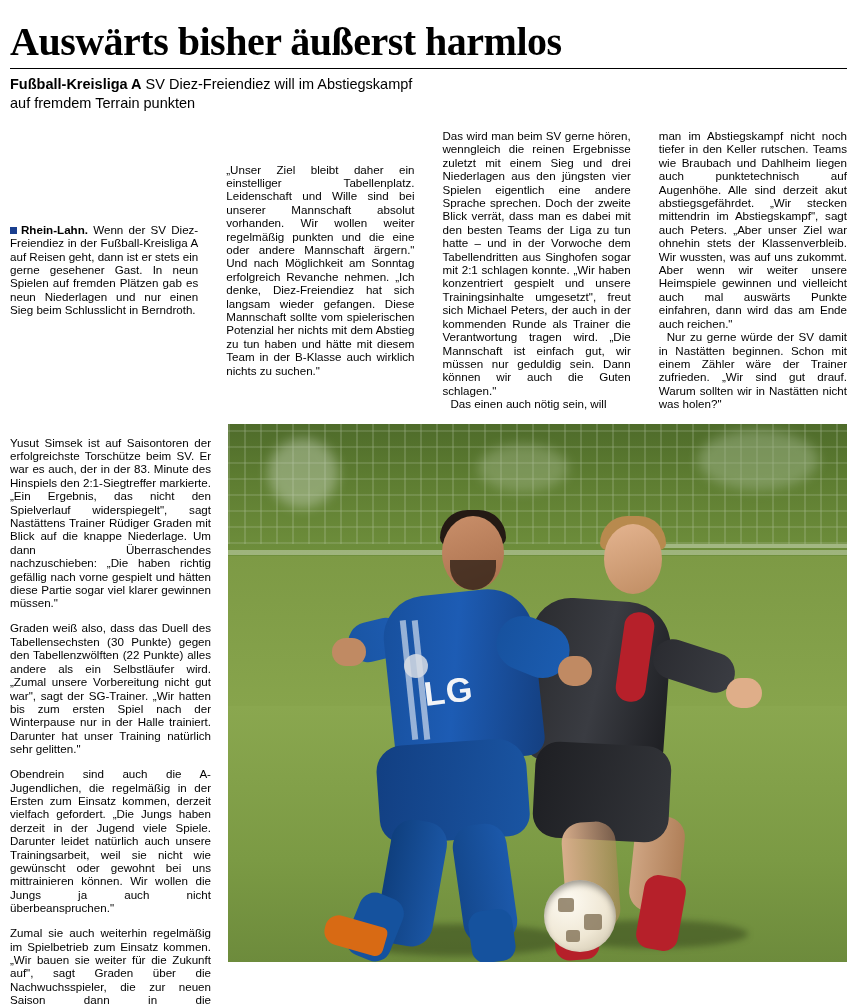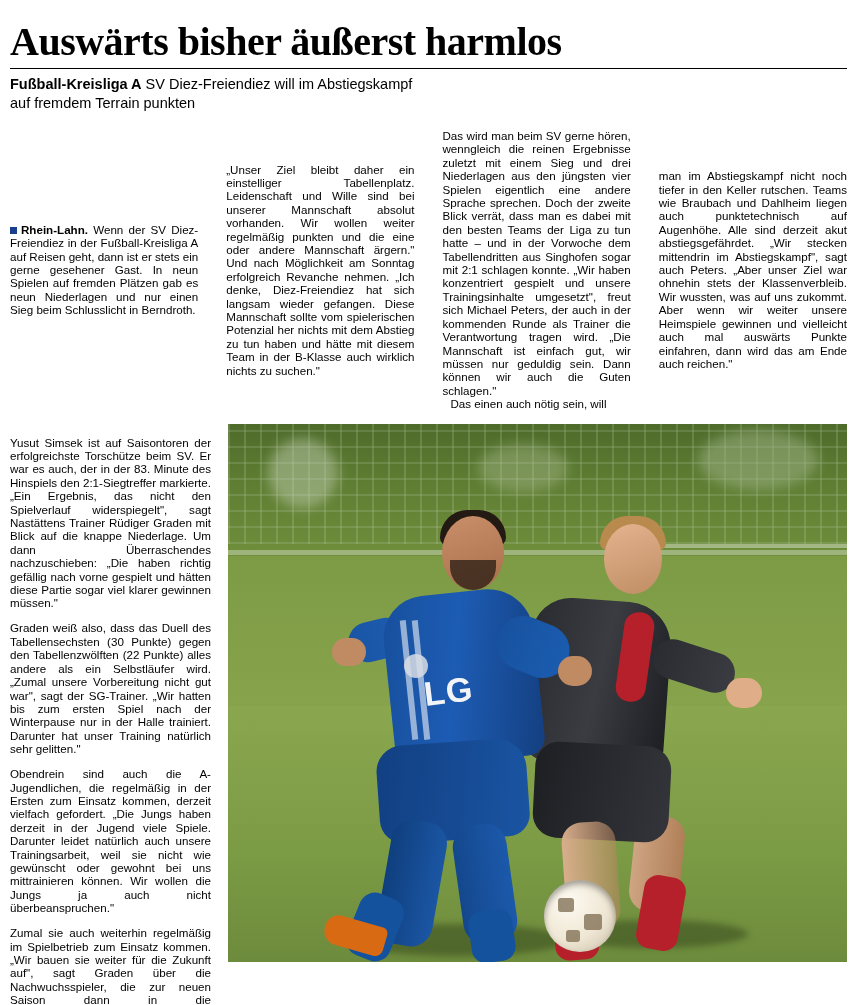--- a/index.html
+++ b/index.html
@@ -215,20 +215,21 @@
       <p>„Unser Ziel bleibt daher ein einstelliger Tabellenplatz. Leidenschaft und Wille sind bei unserer Mannschaft absolut vorhanden. Wir wollen weiter regelmäßig punkten und die eine oder andere Mannschaft ärgern." Und nach Möglichkeit am Sonntag erfolgreich Revanche nehmen. „Ich denke, Diez-Freiendiez hat sich langsam wieder gefangen. Diese Mannschaft sollte vom spielerischen Potenzial her nichts mit dem Abstieg zu tun haben und hätte mit diesem Team in der B-Klasse auch wirklich nichts zu suchen."</p>
     </div>
 
     <div class="col">
       <p>Das wird man beim SV gerne hören, wenngleich die reinen Ergebnisse zuletzt mit einem Sieg und drei Niederlagen aus den jüngsten vier Spielen eigentlich eine andere Sprache sprechen. Doch der zweite Blick verrät, dass man es dabei mit den besten Teams der Liga zu tun hatte – und in der Vorwoche dem Tabellendritten aus Singhofen sogar mit 2:1 schlagen konnte. „Wir haben konzentriert gespielt und unsere Trainingsinhalte umgesetzt", freut sich Michael Peters, der auch in der kommenden Runde als Trainer die Verantwortung tragen wird. „Die Mannschaft ist einfach gut, wir müssen nur geduldig sein. Dann können wir auch die Guten schlagen."</p>
       <p>Das einen auch nötig sein, will</p>
     </div>
 
     <div class="col">
       <p>man im Abstiegskampf nicht noch tiefer in den Keller rutschen. Teams wie Braubach und Dahlheim liegen auch punktetechnisch auf Augenhöhe. Alle sind derzeit akut abstiegsgefährdet. „Wir stecken mittendrin im Abstiegskampf", sagt auch Peters. „Aber unser Ziel war ohnehin stets der Klassenverbleib. Wir wussten, was auf uns zukommt. Aber wenn wir weiter unsere Heimspiele gewinnen und vielleicht auch mal auswärts Punkte einfahren, dann wird das am Ende auch reichen."</p>
+      <p>Nur zu gerne würde der SV damit in Nastätten beginnen. Schon mit einem Zähler wäre der Trainer zufrieden. „Wir sind gut drauf. Warum sollten wir in Nastätten nicht was holen?"</p>
     </div>
 
   </div>
 
   <div class="lower-left">
     <p>Yusut Simsek ist auf Saisontoren der erfolgreichste Torschütze beim SV. Er war es auch, der in der 83. Minute des Hinspiels den 2:1-Siegtreffer markierte. „Ein Ergebnis, das nicht den Spielverlauf widerspiegelt", sagt Nastättens Trainer Rüdiger Graden mit Blick auf die knappe Niederlage. Um dann Überraschendes nachzuschieben: „Die haben richtig gefällig nach vorne gespielt und hätten diese Partie sogar viel klarer gewinnen müssen."</p>
     <p>Graden weiß also, dass das Duell des Tabellensechsten (30 Punkte) gegen den Tabellenzwölften (22 Punkte) alles andere als ein Selbstläufer wird. „Zumal unsere Vorbereitung nicht gut war", sagt der SG-Trainer. „Wir hatten bis zum ersten Spiel nach der Winterpause nur in der Halle trainiert. Darunter hat unser Training natürlich sehr gelitten."</p>
     <p>Obendrein sind auch die A-Jugendlichen, die regelmäßig in der Ersten zum Einsatz kommen, derzeit vielfach gefordert. „Die Jungs haben derzeit in der Jugend viele Spiele. Darunter leidet natürlich auch unsere Trainingsarbeit, weil sie nicht wie gewünscht oder gewohnt bei uns mittrainieren können. Wir wollen die Jungs ja auch nicht überbeanspruchen."</p>
     <p>Zumal sie auch weiterhin regelmäßig im Spielbetrieb zum Einsatz kommen. „Wir bauen sie weiter für die Zukunft auf", sagt Graden über die Nachwuchsspieler, die zur neuen Saison dann in die Seniorenmannschaft der Kombinierten vom Blauen Ländchen nachrücken.</p>
   </div>

